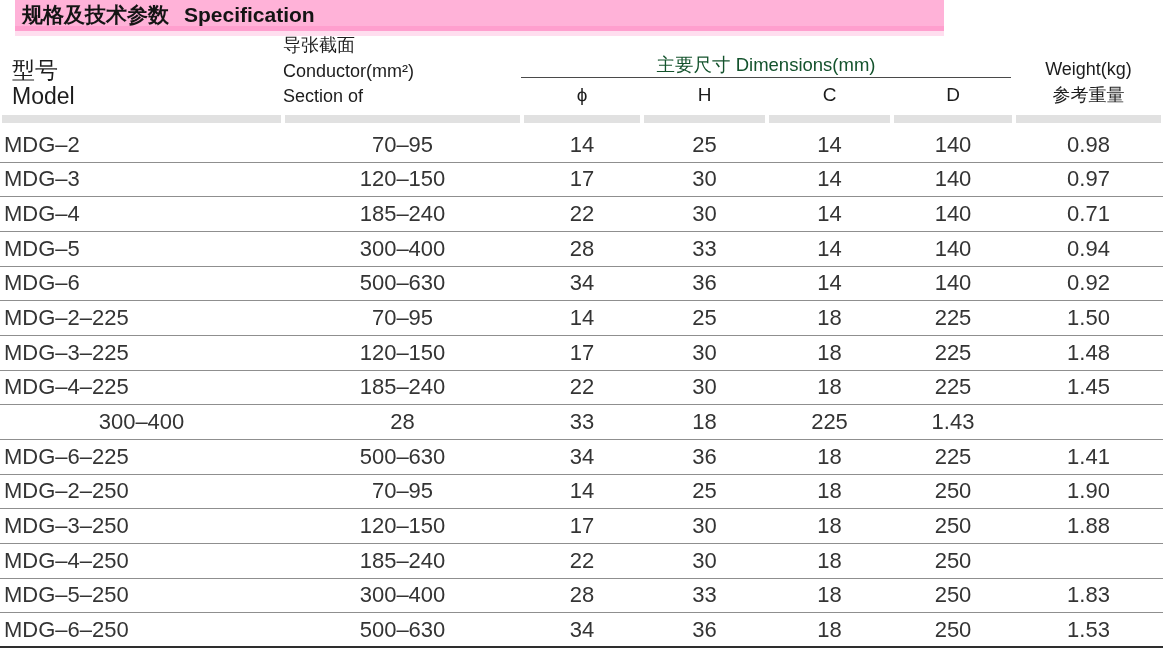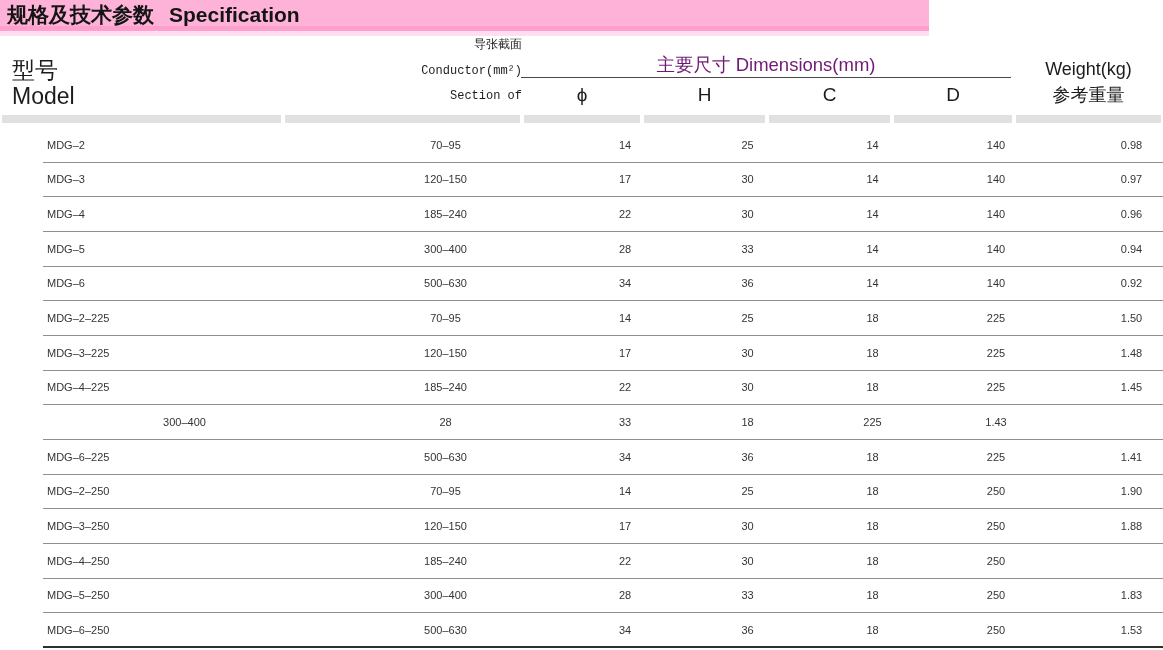--- a/index.html
+++ b/index.html
@@ -11,21 +11,21 @@
     position: relative;
     width: 1163px;
     height: 650px;
     background: #ffffff;
     overflow: hidden;
     color: #222;
   }
   
   .title-bar {
     position: absolute;
-    top: 0; left: 0;
+    top: 0; left: 15px;
     width: 929px; height: 36px;
     background: linear-gradient(to bottom,
       #ffb2d8 0px, #ffb2d8 26px,
       #ff9fce 26px, #ff9fce 31px,
       #ffdeef 31px, #ffdeef 36px);
     text-align: center;
   }
   .title-text {
     position: absolute;
     left: 7px; top: 0;
@@ -37,26 +37,26 @@
   }
   .title-text .en { margin-left: 15px; }
 
   
   .h-model {
     position: absolute; left: 12px; top: 57px;
     font-size: 23px; line-height: 26px; color: #1c1c1c;
   }
   .h-section {
     position: absolute; left: 283px; top: 33px; width: 239px;
-    text-align: right; font-size: 12px; line-height: 25.5px; color: #1c1c1c; font-family: Liberation Mono, monospace;
+    text-align: left; font-size: 18px; line-height: 25.5px; color: #1c1c1c;
   }
   .h-dims {
     position: absolute; left: 521px; top: 52px; width: 490px;
     height: 26px; line-height: 26px;
-    text-align: center; font-size: 18.5px; color: #701a75;
+    text-align: center; font-size: 18.5px; color: #14532d;
     border-bottom: 1px solid #4a4a4a;
     box-sizing: border-box;
   }
   .h-dim-cols {
     position: absolute; left: 522px; top: 84px; width: 492px;
     display: grid;
     grid-template-columns: 120px 125px 125px 122px;
     text-align: center;
     font-size: 19px; color: #1c1c1c;
   }
@@ -77,23 +77,22 @@
   .rows {
     position: absolute; left: 0; top: 128px; width: 1163px;
   }
   .row {
     display: grid;
     grid-template-columns: 283px 239px 120px 125px 125px 122px 149px;
     height: 34.66px;
     box-sizing: border-box;
     border-bottom: 1px solid #8f8f8f;
     align-items: center;
-    font-size: 11px;
+    font-size: 22px;
     color: #343434;
-    margin-left: 43px;
   }
   .row:last-child { border-bottom: 2.5px solid #2e2e2e; }
   .cell { text-align: center; }
   .cell.model { text-align: left; padding-left: 4px; }
 </style>
 </head>
 <body>
 
 <div class="page">
 
@@ -161,21 +160,21 @@
         <div class="cell">0.97</div>
       </div>
 
       <div class="row">
         <div class="cell model">MDG–4</div>
         <div class="cell">185–240</div>
         <div class="cell">22</div>
         <div class="cell">30</div>
         <div class="cell">14</div>
         <div class="cell">140</div>
-        <div class="cell">0.96</div>
+        <div class="cell">0.71</div>
       </div>
 
       <div class="row">
         <div class="cell model">MDG–5</div>
         <div class="cell">300–400</div>
         <div class="cell">28</div>
         <div class="cell">33</div>
         <div class="cell">14</div>
         <div class="cell">140</div>
         <div class="cell">0.94</div>

